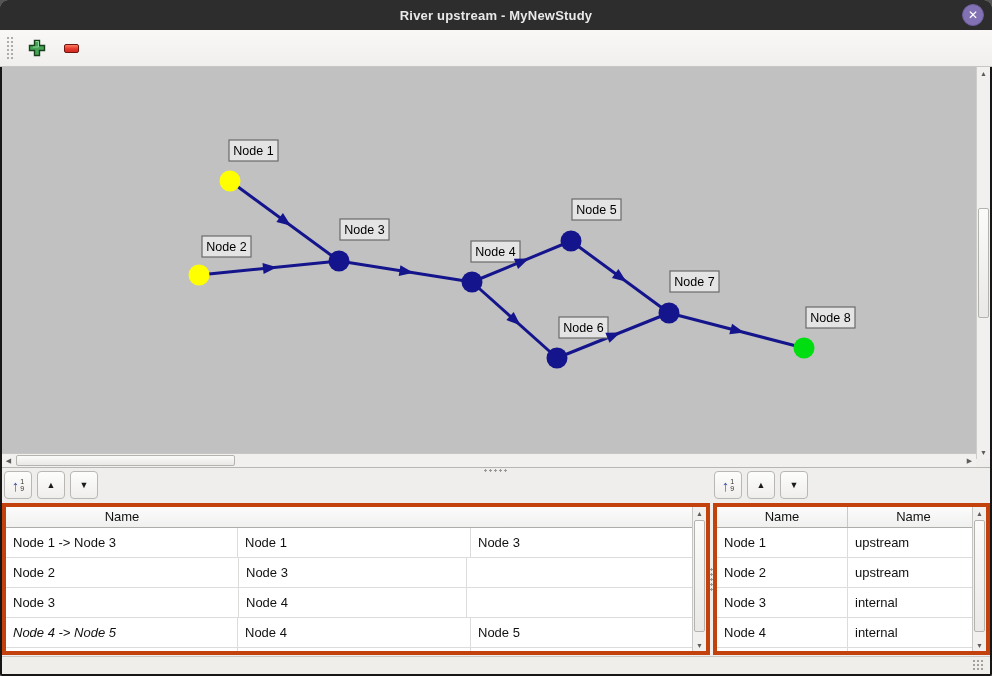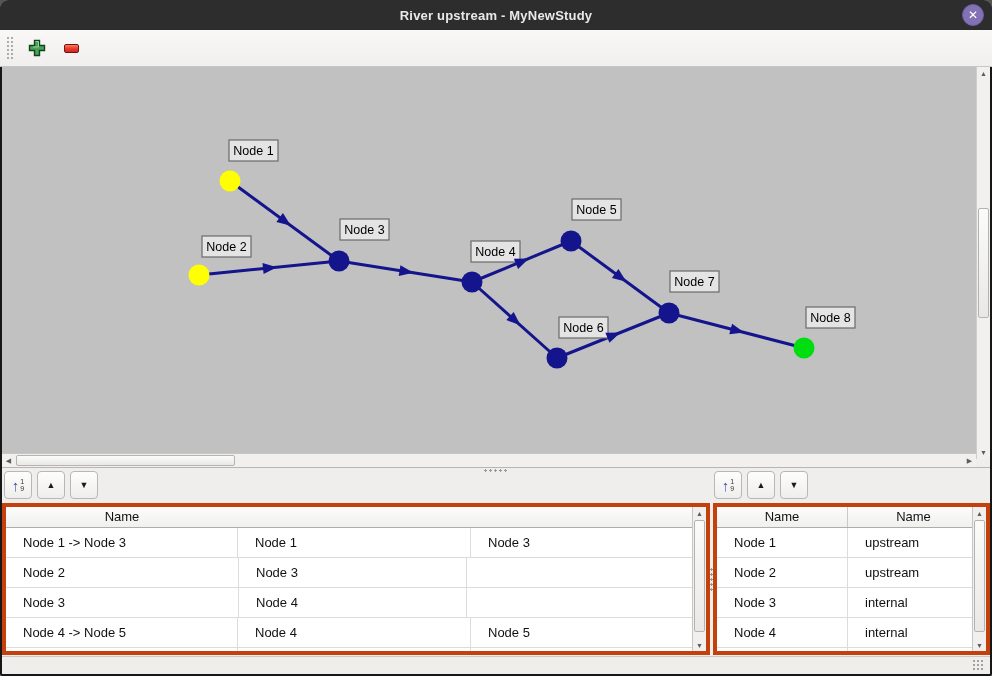--- a/index.html
+++ b/index.html
@@ -64,21 +64,21 @@
   .sort-nums{display:flex;flex-direction:column;font-size:7px;line-height:7px;color:#333;margin-left:1px;}
   
   .table{position:absolute;top:503px;height:152px;background:#fff;border:4px solid #c2410c;overflow:hidden;}
   .table.left{left:2px;width:708px;}
   .table.right{left:713px;width:277px;}
   .thead{display:flex;height:21px;background:linear-gradient(#fcfcfc,#f0f0ef);border-bottom:1px solid #adadab;}
   .th{font-size:13px;line-height:20px;text-align:center;color:#111;border-right:1px solid #c9c9c7;overflow:hidden;}
   .th:last-child{border-right:none;}
   .tr{display:flex;height:30px;border-bottom:1px solid #dcdcda;background:#fff;}
   .tr.partial{height:9px;border-bottom:none;}
-  .td{font-size:13px;line-height:29px;padding-left:17px;color:#111;
+  .td{font-size:13px;line-height:29px;padding-left:7px;color:#111;
     border-right:1px solid #dcdcda;overflow:hidden;white-space:nowrap;}
   .tscroll{position:absolute;right:0;top:0;bottom:0;width:14px;background:#f1f0ef;border-left:1px solid #c6c6c4;}
   .tscroll .sb-arrow{width:13px;height:12px;left:0;}
   .tscroll .sb-thumb{left:1px;width:11px;top:13px;height:112px;}
   
   .statusbar{position:absolute;left:2px;top:656px;width:988px;height:18px;background:#efeeeb;
     border-top:1px solid #cac8c5;}
   .resize-grip{position:absolute;right:5px;bottom:3px;width:13px;height:12px;
     background-image:radial-gradient(circle,#a3a19e 1px,transparent 1.2px);background-size:4px 4px;}
 </style>
@@ -232,21 +232,21 @@
         </div>
         <div class="tr">
           <div class="td" style="width: 233px;">Node 2</div>
           <div class="td" style="width: 228px;">Node 3</div>
         </div>
         <div class="tr">
           <div class="td" style="width: 233px;">Node 3</div>
           <div class="td" style="width: 228px;">Node 4</div>
         </div>
         <div class="tr">
-          <div class="td" style="width: 232px;">Node 4 -&gt; Node 5</div>
+          <div class="td" style="width: 232px; font-style: italic;">Node 4 -&gt; Node 5</div>
           <div class="td" style="width: 233px;">Node 4</div>
           <div class="td" style="width: 228px;">Node 5</div>
         </div>
         <div class="tr partial">
           <div class="td" style="width: 232px;"></div>
           <div class="td" style="width: 233px;"></div>
           <div class="td" style="width: 228px;"></div>
         </div>
       </div>
     <div class="tscroll">

